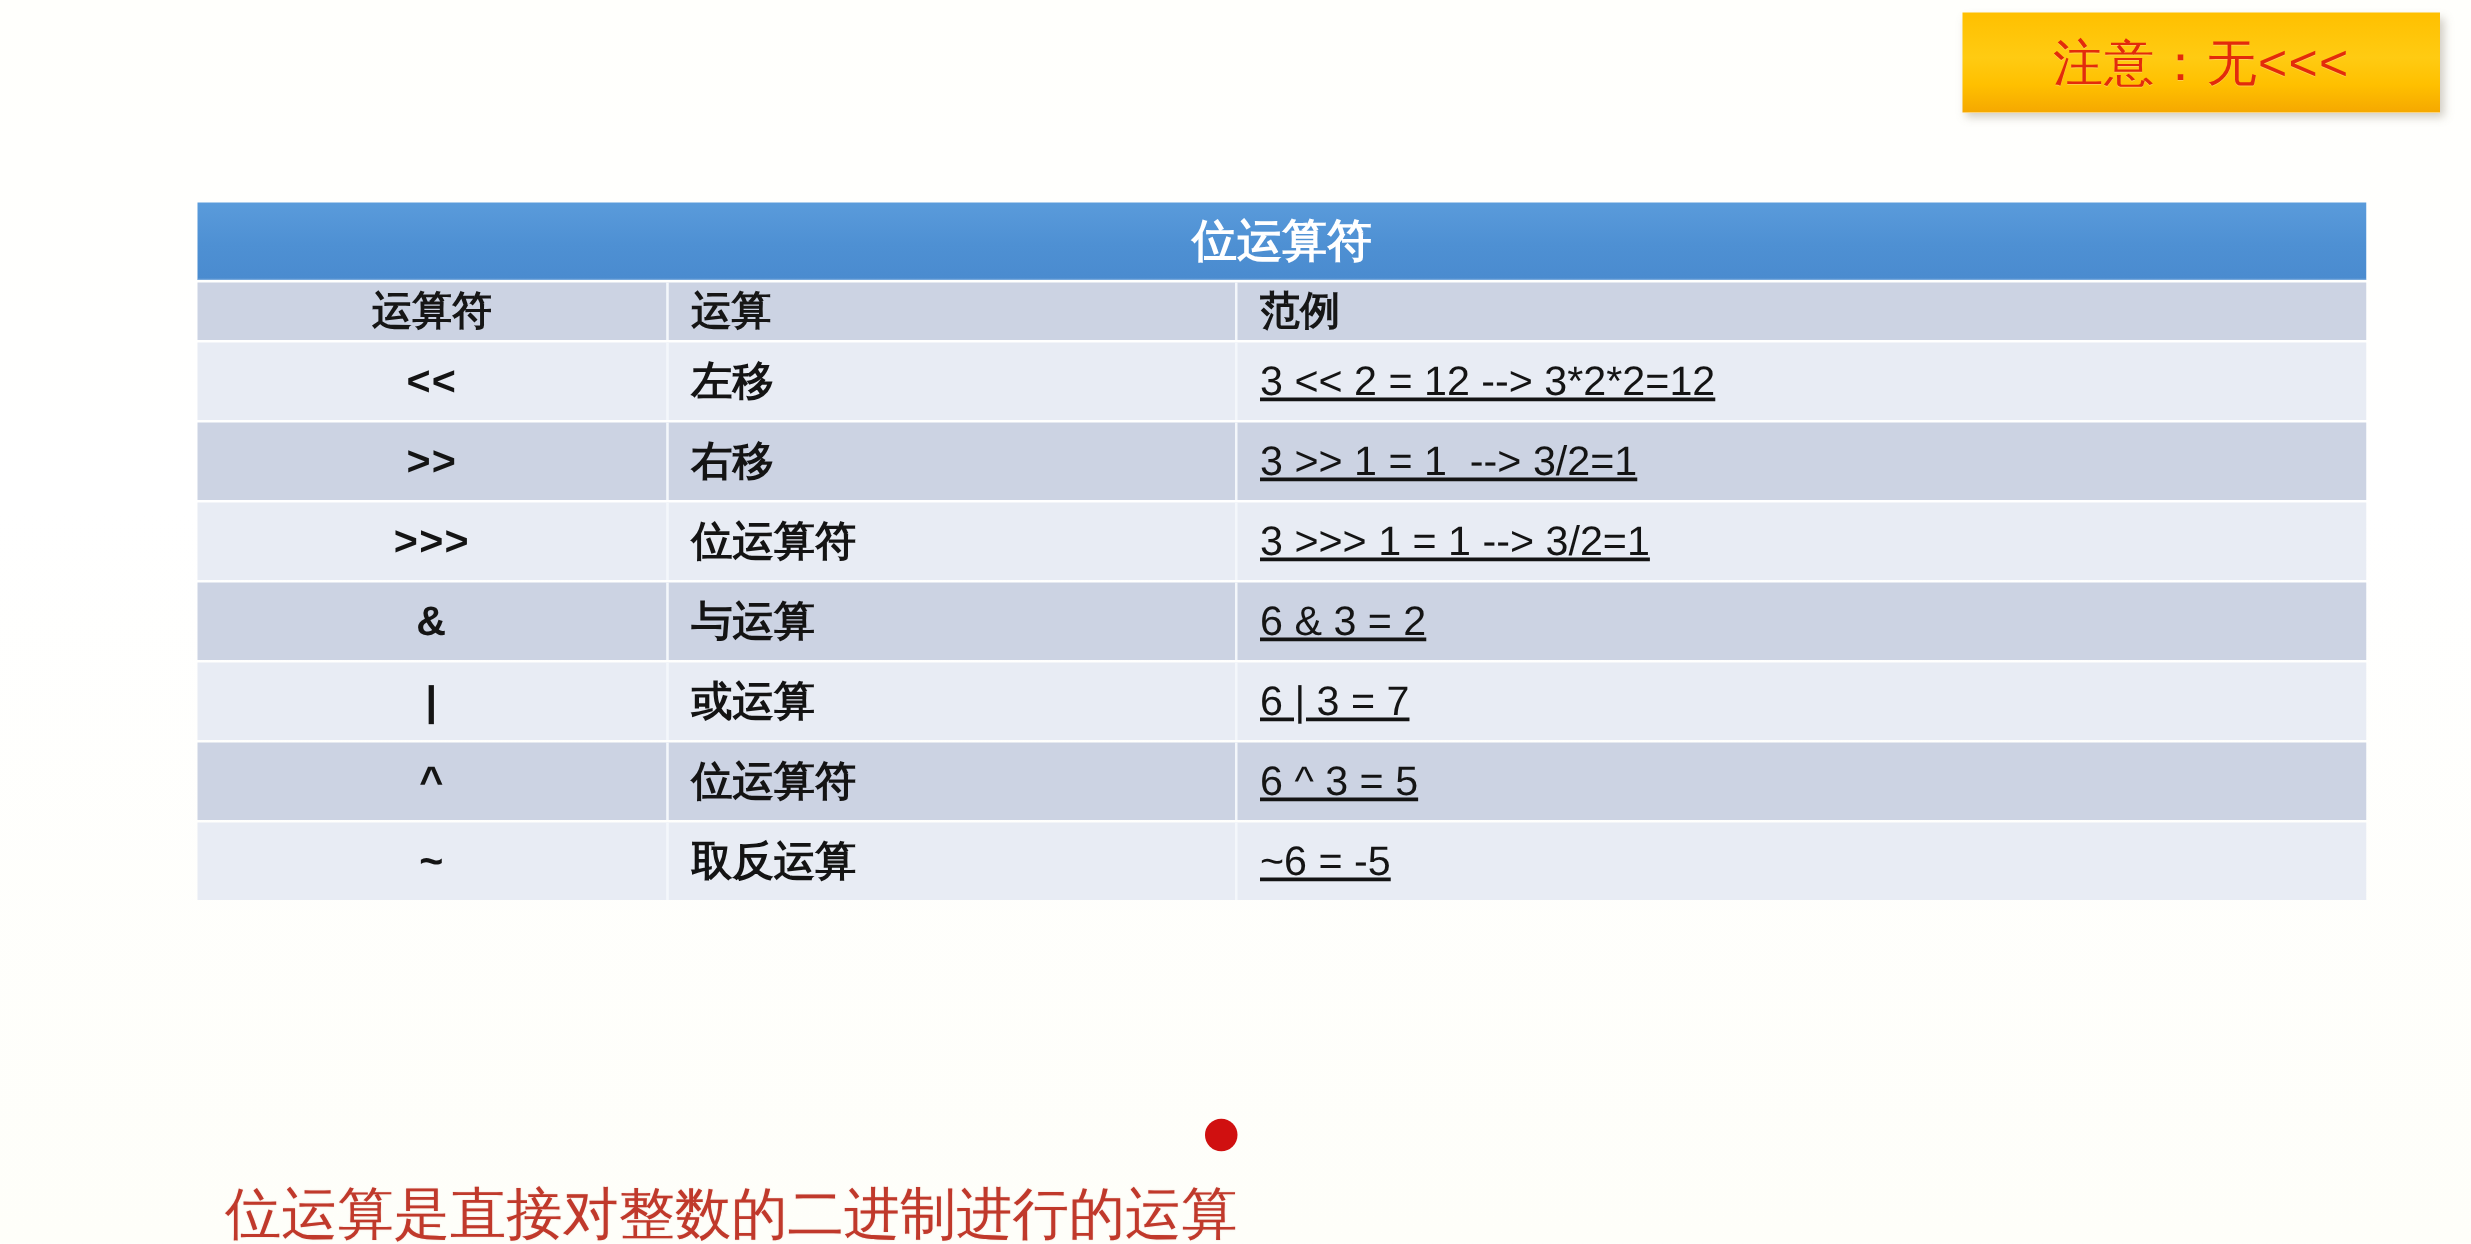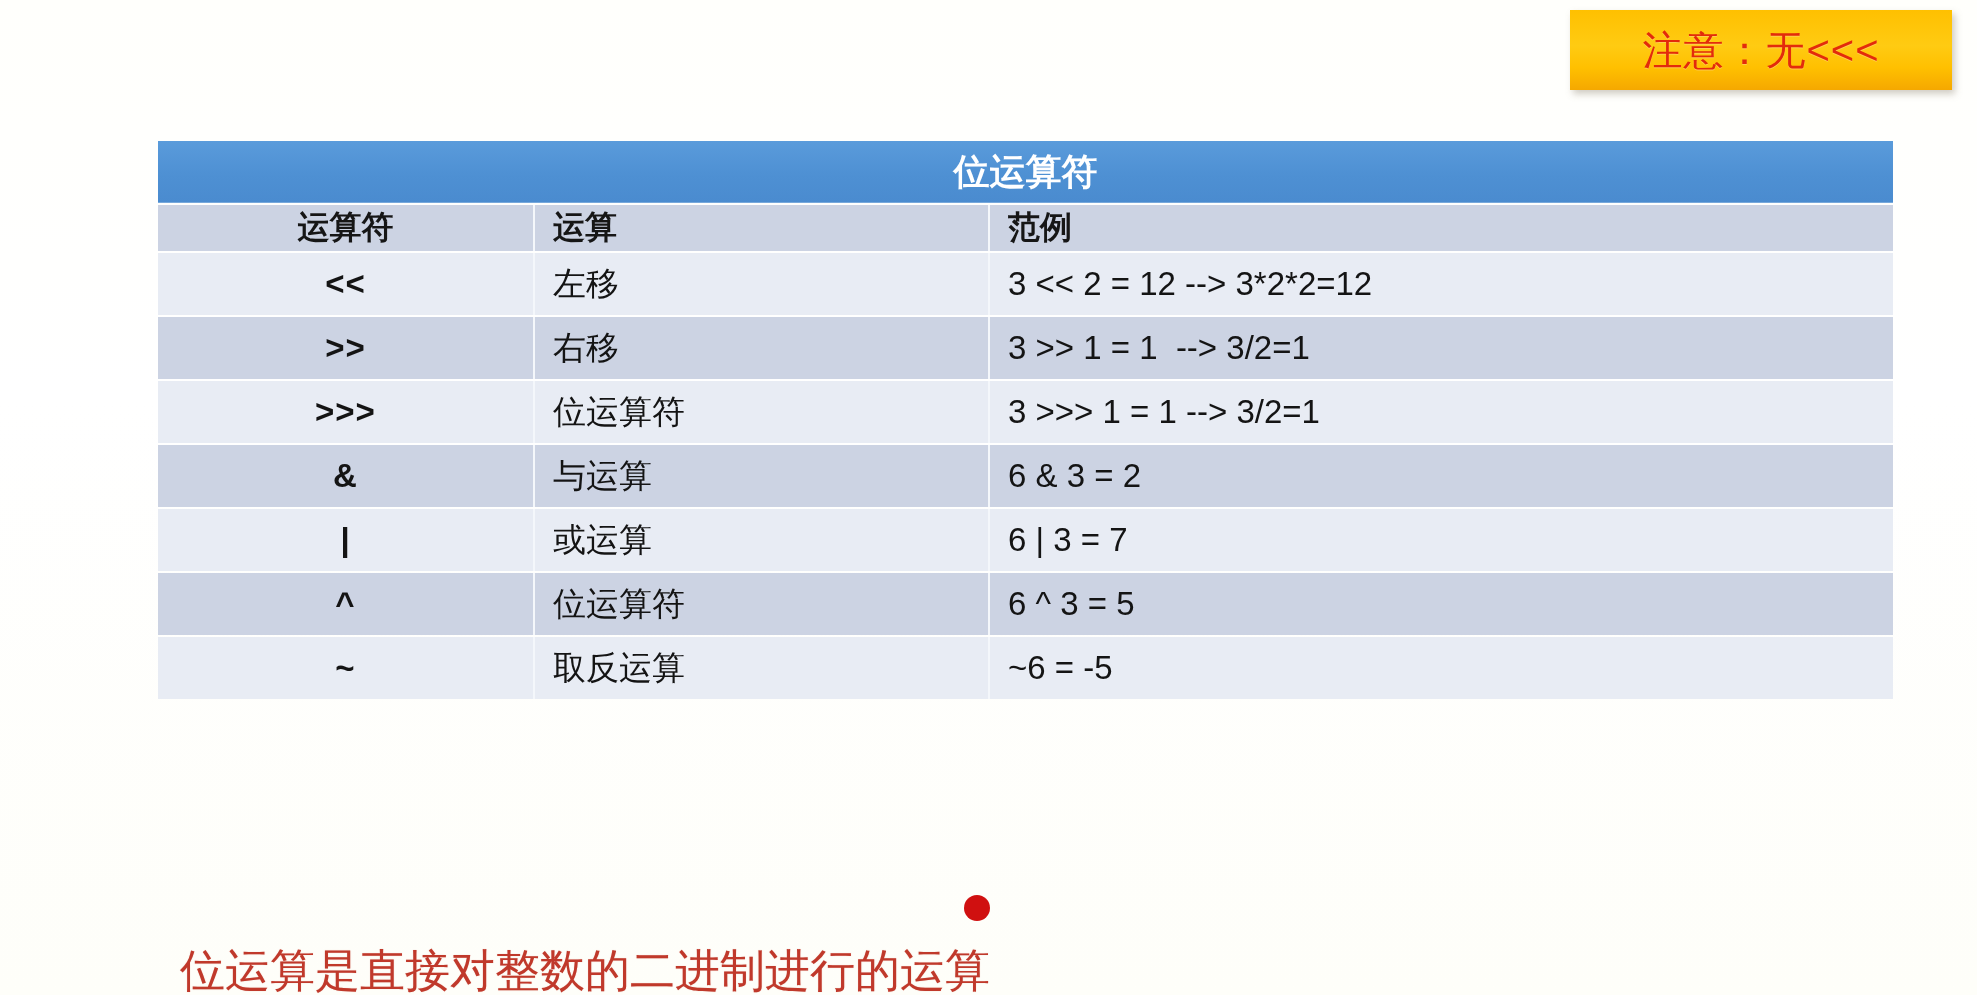--- a/index.html
+++ b/index.html
@@ -41,21 +41,21 @@
     font-weight: normal;
     letter-spacing: 1px;
     text-shadow: 0 1px 0 rgba(255, 210, 120, 0.6);
     white-space: nowrap;
   }
 
   
   .table-wrap {
     position: absolute;
     left: 158px;
-    top: 139px;
+    top: 160px;
     width: 1735px;
   }
   .bit-table {
     width: 100%;
     border-collapse: separate;
     border-spacing: 0 2px;
     table-layout: fixed;
   }
   .bit-table col.c-op    { width: 375px; }
   .bit-table col.c-name  { width: 455px; }
@@ -97,22 +97,22 @@
   }
   .bit-table tbody tr td + td { border-left: 2px solid #f4f7fb; }
   .bit-table tbody tr.odd  td { background: #e8ecf4; }
   .bit-table tbody tr.even td { background: #ccd3e3; }
   .cell-op {
     text-align: center;
     padding-left: 0 !important;
     font-weight: bold;
     letter-spacing: 1px;
   }
-  .cell-name { font-weight: normal; }
-  .cell-example { font-weight: normal; }
+  .cell-name { font-weight: bold; }
+  .cell-example { font-weight: normal; text-decoration: underline; }
 
   
   .bullet-line {
     position: absolute;
     left: 180px;
     top: 895px;
     display: flex;
     align-items: flex-end;
     gap: 20px;
     flex-direction: column;

